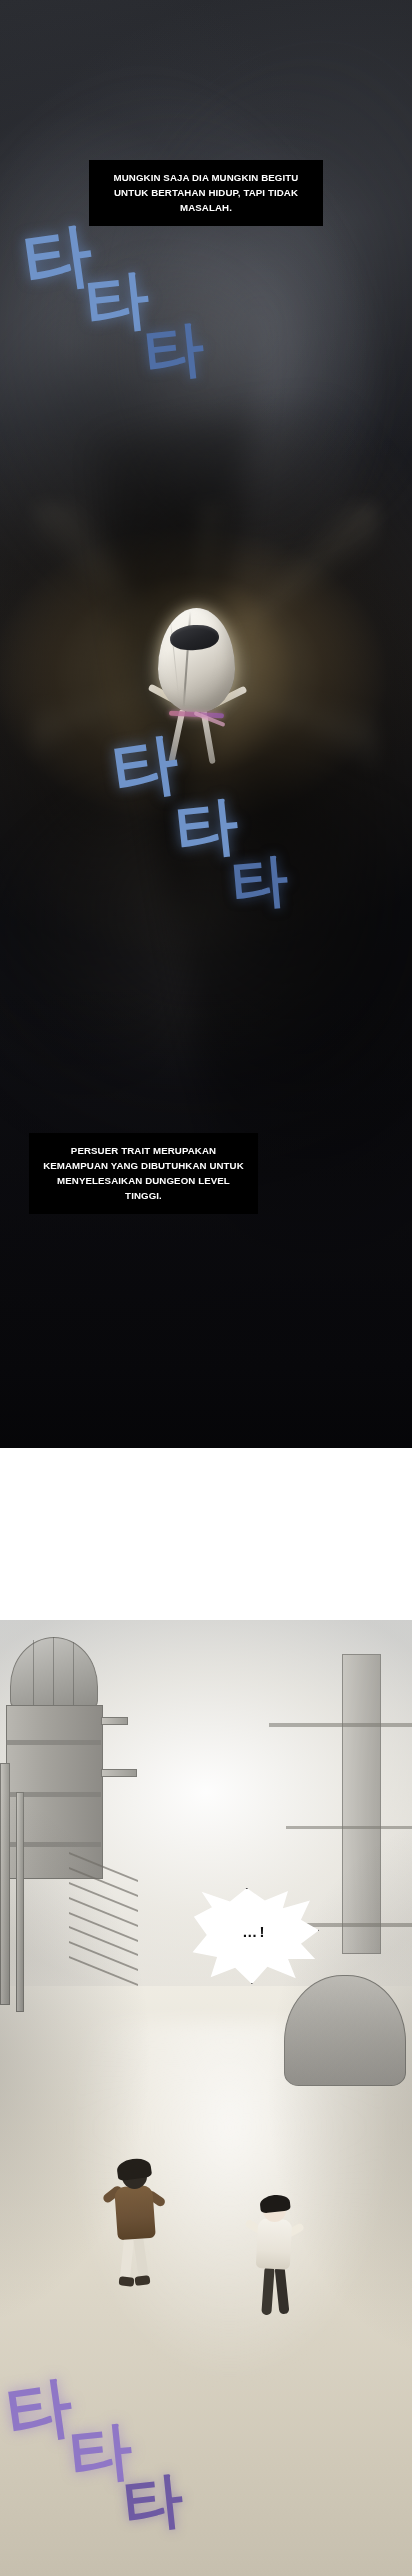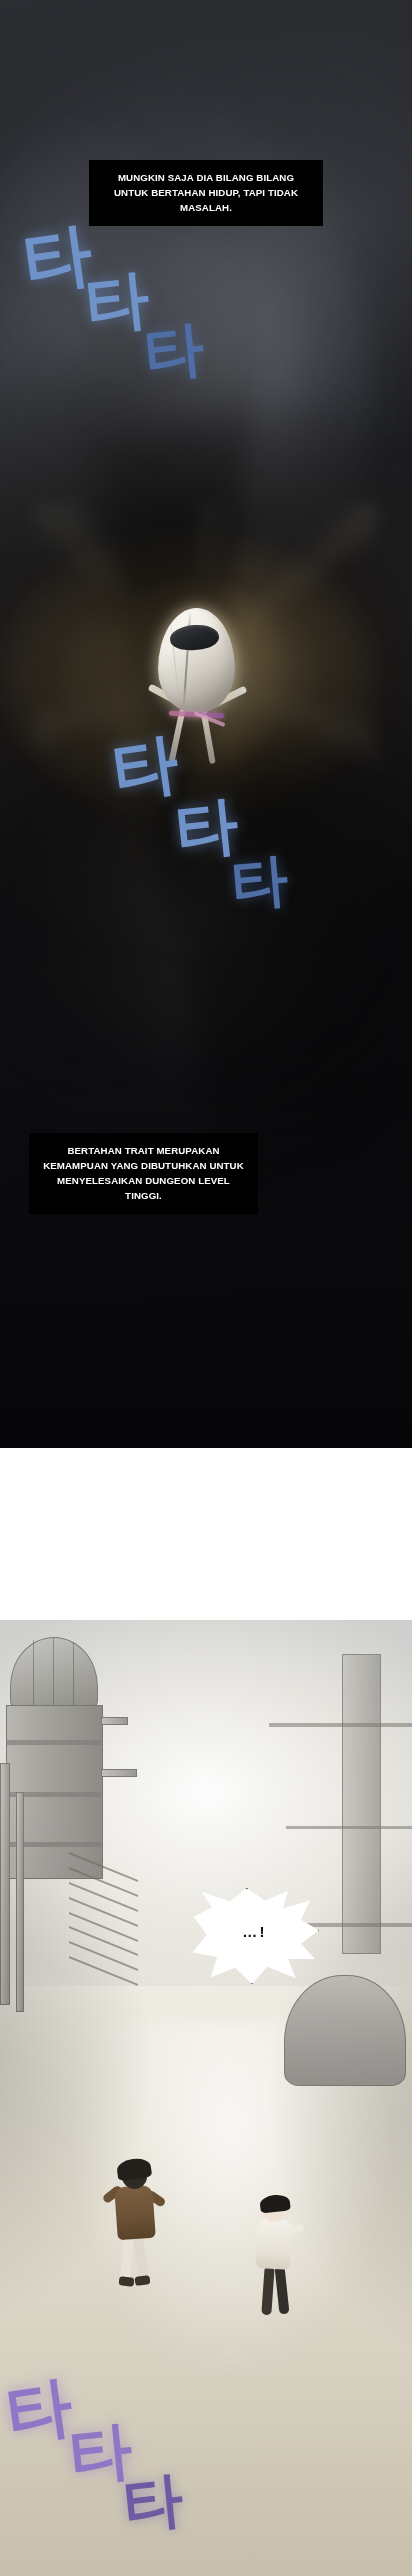--- a/index.html
+++ b/index.html
@@ -647,22 +647,22 @@
 
     <div id="p1-sfx">
         <div class="glyph g-blue" style="left: 23px; top: 223px; font-size: 69px; transform: rotate(-8deg);">타</div>
         <div class="glyph g-blue" style="left: 85px; top: 269px; font-size: 64px; transform: rotate(-6deg);">타</div>
         <div class="glyph g-blue-d" style="left: 144px; top: 321px; font-size: 60px; transform: rotate(-6deg);">타</div>
         <div class="glyph g-blue" style="left: 112px; top: 733px; font-size: 66px; transform: rotate(-8deg);">타</div>
         <div class="glyph g-blue" style="left: 175px; top: 796px; font-size: 63px; transform: rotate(-6deg);">타</div>
         <div class="glyph g-blue-d" style="left: 231px; top: 853px; font-size: 57px; transform: rotate(-5deg);">타</div>
       </div>
 
-    <div class="caption caption-1">MUNGKIN SAJA DIA BILANG BILANG UNTUK BERTAHAN HIDUP, TAPI TIDAK MASALAH.</div>
-    <div class="caption caption-2">BERTAHAN TRAIT MERUPAKAN KEMAMPUAN YANG DIBUTUHKAN UNTUK MENYELESAIKAN DUNGEON LEVEL TINGGI.</div>
+    <div class="caption caption-1">MUNGKIN SAJA DIA MUNGKIN BEGITU UNTUK BERTAHAN HIDUP, TAPI TIDAK MASALAH.</div>
+    <div class="caption caption-2">PERSUER TRAIT MERUPAKAN KEMAMPUAN YANG DIBUTUHKAN UNTUK MENYELESAIKAN DUNGEON LEVEL TINGGI.</div>
   </div>
 
   <div class="gutter"></div>
 
   <div class="panel2">
     <div class="p2-bg"></div>
     <div class="p2-floor"></div>
     <div class="p2-floor-glow"></div>
 
     <div class="struct-left">

